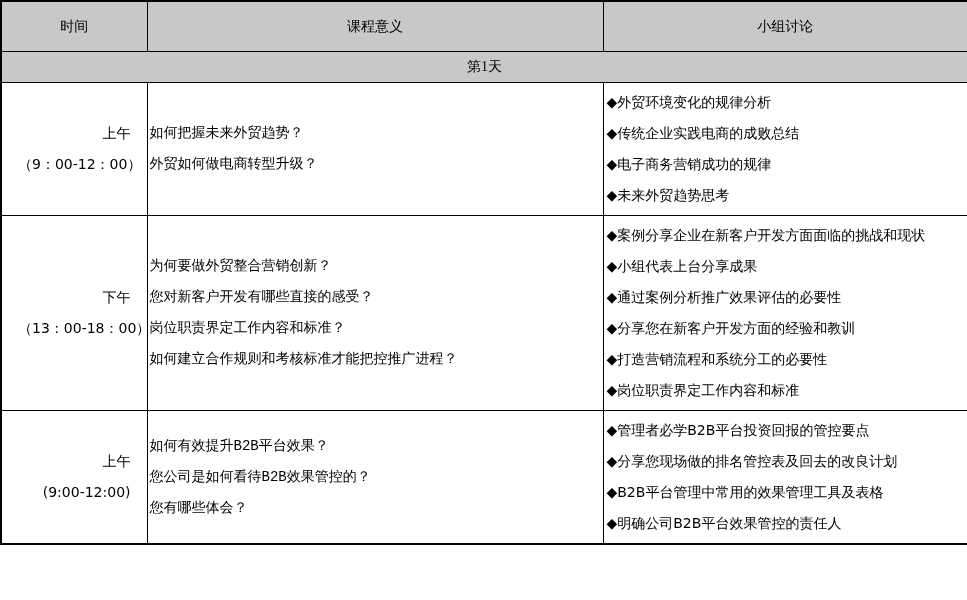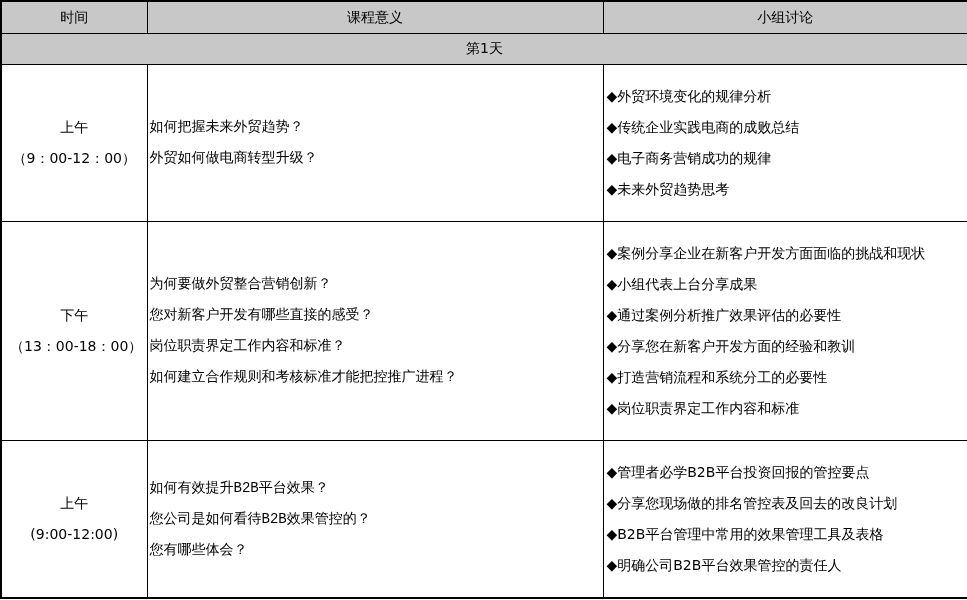--- a/index.html
+++ b/index.html
@@ -17,31 +17,32 @@
   .schedule th,.schedule td{
     border:1px solid #000;
     vertical-align:middle;
     overflow:hidden;
   }
   .schedule th{
     background:#c8c8c8;
     font-weight:normal;
     text-align:center;
     height:31px;
-    padding:0;
+    padding:9px;
   }
   .day-bar{
     background:#c8c8c8;
     text-align:center;
     height:30px;
     padding:0;
+    font-family:Liberation Serif, serif;
   }
-  .time-cell{text-align:center;padding:8px;}
+  .time-cell{text-align:right;padding:16px;}
   .meaning-cell{padding:0 2px;text-align:left;font-family:Liberation Mono, monospace;}
-  .content-cell{padding:16px 3px;text-align:left;}
+  .content-cell{padding:4px 3px;text-align:left;}
   .schedule p{margin:0;line-height:31px;white-space:nowrap;}
   tr.r1{height:122px;}
   tr.r2{height:187px;}
   tr.r3{height:58px;}
   tr.r4{height:132px;}
 </style>
 </head>
 <body>
 
 <div class="page">

